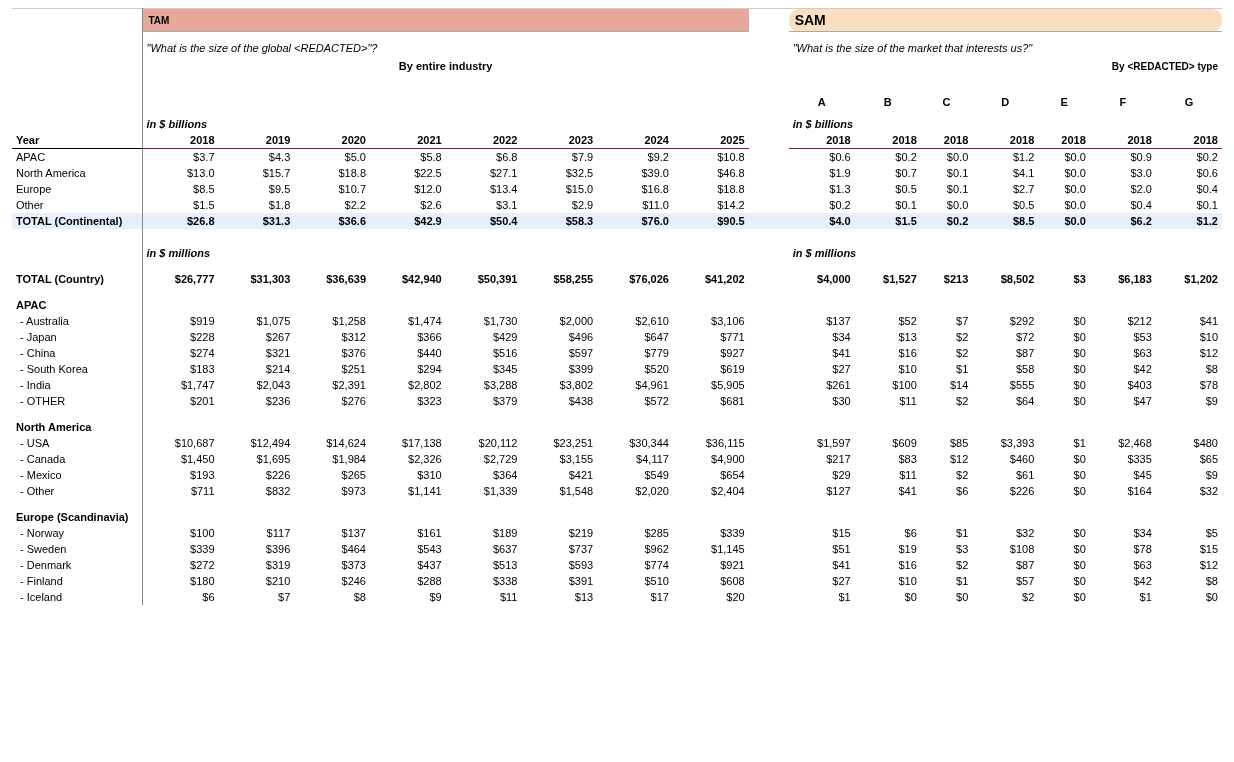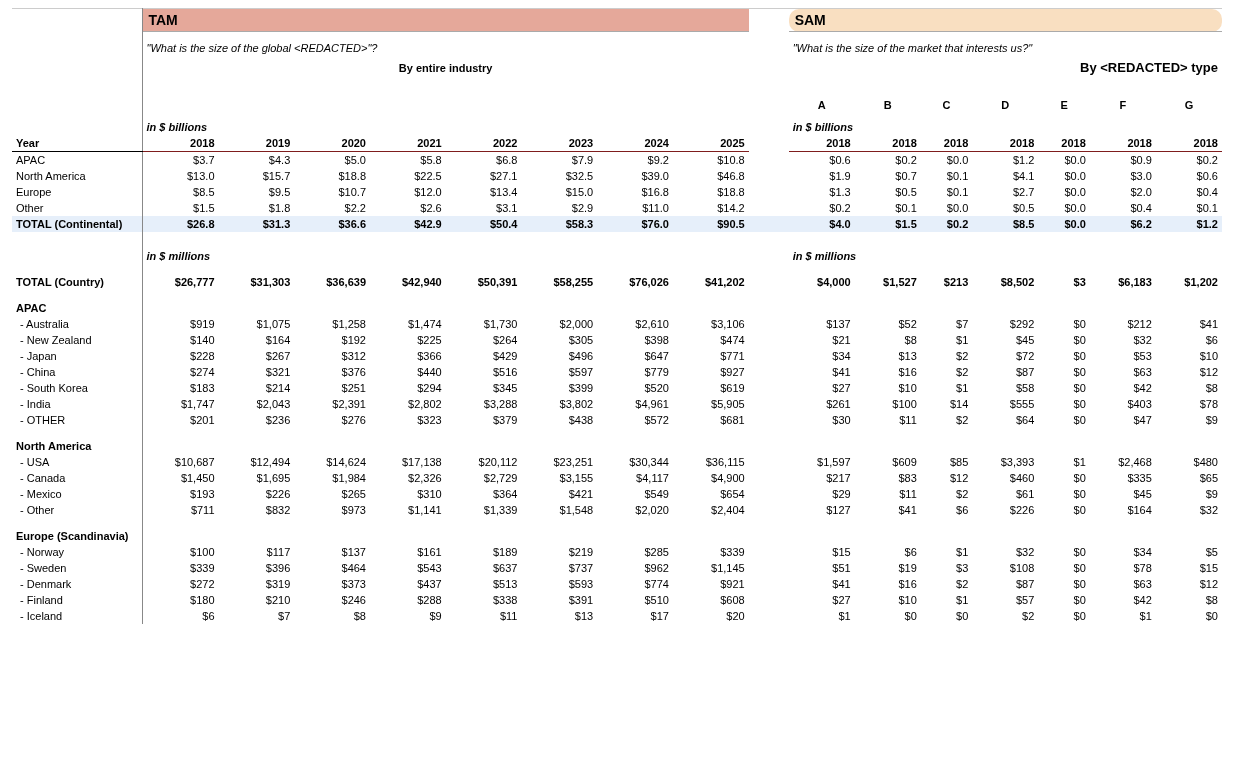--- a/index.html
+++ b/index.html
@@ -16,21 +16,21 @@
     width: 100%;
   }
   td, th {
     padding: 2px 4px;
     white-space: nowrap;
     font-weight: normal;
   }
   .hdr-tam {
     background: #e5a89a;
     font-weight: bold;
-    font-size: 14px;
+    font-size: 10px;
     text-align: left;
     padding: 3px 6px;
     border-bottom: 1px solid #aaa;
   }
   .hdr-sam {
     background: #f9dfc1;
     font-weight: bold;
     font-size: 14px;
     text-align: left;
     padding: 3px 6px;
@@ -44,21 +44,21 @@
     padding-top: 10px;
     padding-bottom: 4px;
   }
   .subh {
     font-weight: bold;
     font-size: 11px;
     text-align: center;
   }
   .subh-right {
     font-weight: bold;
-    font-size: 13px;
+    font-size: 10px;
     text-align: right;
   }
   .catlabel {
     font-weight: bold;
     text-align: center;
   }
   .unit {
     font-style: italic;
     font-weight: bold;
     font-size: 11px;
@@ -343,39 +343,20 @@
         <td class="gap"></td>
         <td class="val">$137</td>
         <td class="val">$52</td>
         <td class="val">$7</td>
         <td class="val">$292</td>
         <td class="val">$0</td>
         <td class="val">$212</td>
         <td class="val">$41</td>
       </tr>
       <tr>
-        <td class="rowlabel-indent labelcol"> - New Zealand</td>
-        <td class="val">$140</td>
-        <td class="val">$164</td>
-        <td class="val">$192</td>
-        <td class="val">$225</td>
-        <td class="val">$264</td>
-        <td class="val">$305</td>
-        <td class="val">$398</td>
-        <td class="val">$474</td>
-        <td class="gap"></td>
-        <td class="val">$21</td>
-        <td class="val">$8</td>
-        <td class="val">$1</td>
-        <td class="val">$45</td>
-        <td class="val">$0</td>
-        <td class="val">$32</td>
-        <td class="val">$6</td>
-      </tr>
-      <tr>
         <td class="rowlabel-indent labelcol"> - Japan</td>
         <td class="val">$228</td>
         <td class="val">$267</td>
         <td class="val">$312</td>
         <td class="val">$366</td>
         <td class="val">$429</td>
         <td class="val">$496</td>
         <td class="val">$647</td>
         <td class="val">$771</td>
         <td class="gap"></td>

